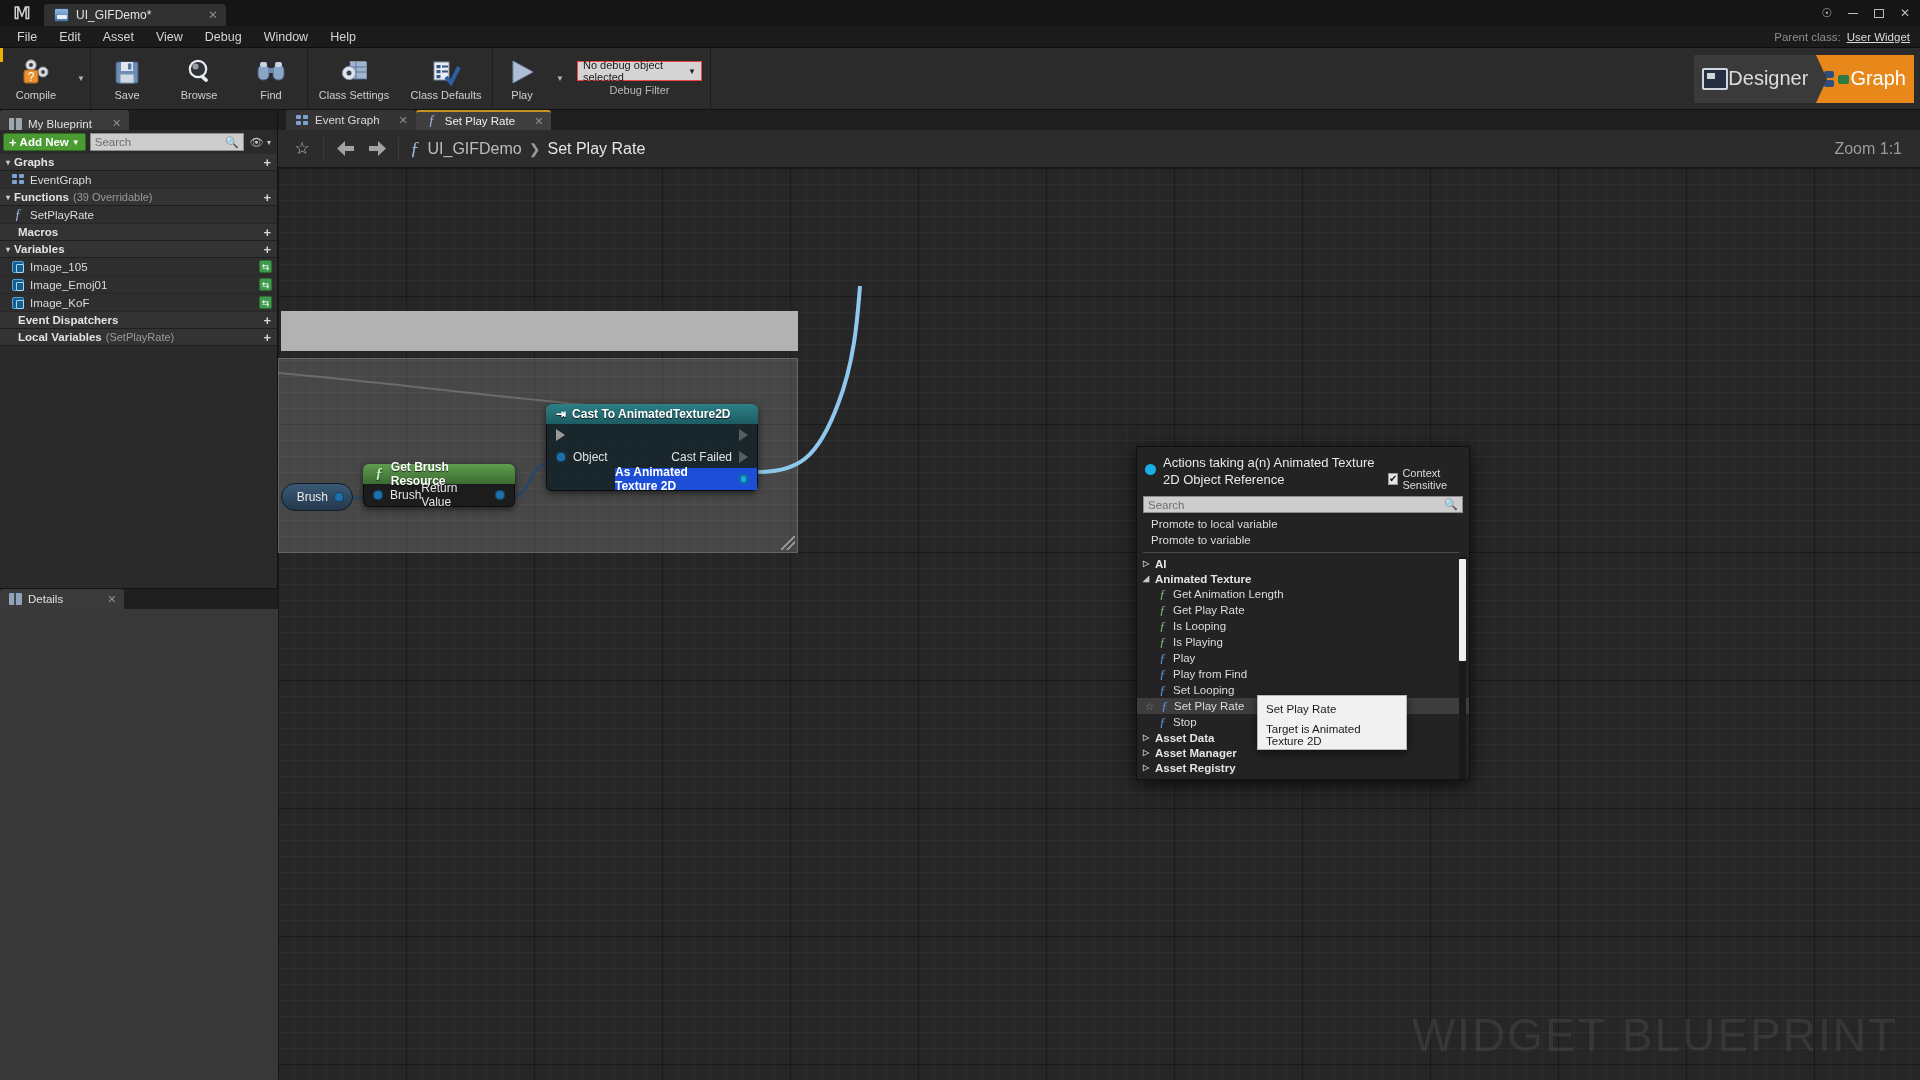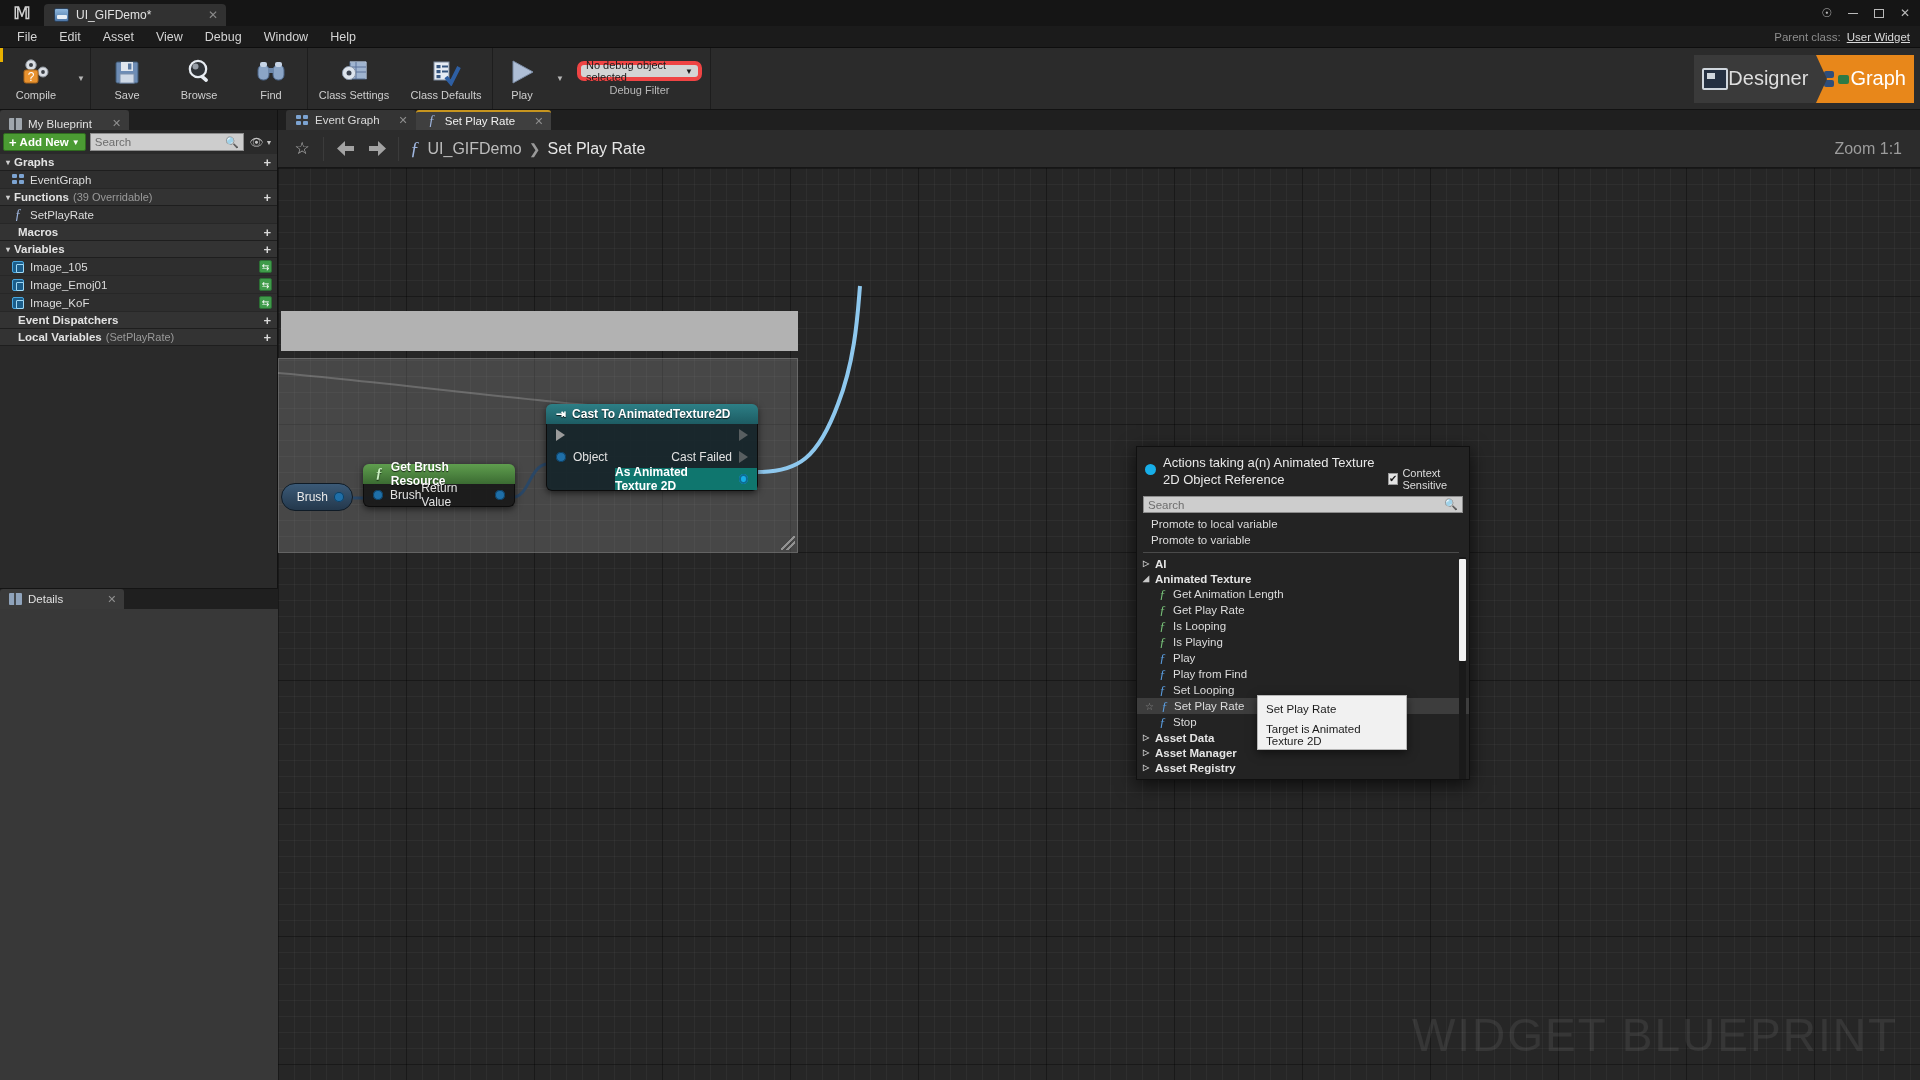--- a/index.html
+++ b/index.html
@@ -77,21 +77,21 @@
   .tb-arrow{
     width:18px; display:flex;align-items:center;justify-content:center;
     font-size:8px; color:#b5b5b5;
   }
   .yellowbar{ position:absolute; left:0; top:0; width:3px; height:14px; background:#e8b100; }
 
   .dbgcol{ display:flex; flex-direction:column; justify-content:center; padding:0 8px; gap:3px;}
   .dbgsel{
     width:125px; height:20px; background:#d4d4d4; color:#1b1b1b;
     font-size:11px; display:flex; align-items:center; padding:0 5px;
-    border:4px solid #ef4444; border-radius:7px;
+    border:1px solid #ef4444; border-radius:0;
   }
   .dbgsel .caret{ margin-left:auto; font-size:8px; }
   .dbgcap{ font-size:11px; color:#b9b9b9; text-align:center; }
 
   
   .modeswitch{ margin-left:auto; display:flex; align-items:center; padding:6px 6px 6px 0; }
   .mode{
     height:48px; display:flex; align-items:center; padding:0 8px;
     font-size:20px; color:#dedede; position:relative;
   }
@@ -264,21 +264,21 @@
   .pexec{ width:0;height:0;border-left:9px solid #9b9b9b;border-top:6px solid transparent;border-bottom:6px solid transparent;}
   .exec-outline{ width:9px;height:12px; position:relative;}
   .exec-outline:before{content:"";position:absolute;left:0;top:0;width:0;height:0;
      border-left:9px solid #8d8d8d;border-top:6px solid transparent;border-bottom:6px solid transparent;opacity:.55;}
 
   
   #node-cast{ left:268px; top:236px; width:212px; }
   #node-cast .nhead{ background:linear-gradient(180deg,#2d7f86,#1d5c63); }
   #node-cast .nbody{ background:#16262bee; }
   .castpin-hi{
-    background:#0f766e; color:#fff; font-weight:bold; font-size:12px;
+    background:#1d4ed8; color:#fff; font-weight:bold; font-size:12px;
     display:flex;align-items:center;justify-content:flex-end;gap:7px;
     padding-right:9px; height:22px; margin-left:auto; width:142px;
   }
   
   #node-brush{ left:85px; top:296px; width:152px; }
   #node-brush .nhead{ background:linear-gradient(180deg,#5f9e4e,#3b6b32); }
   #node-brush .nbody{ background:#1a1a1aee; }
   
   .varpill{
     position:absolute; left:3px; top:315px; width:72px; height:28px;

